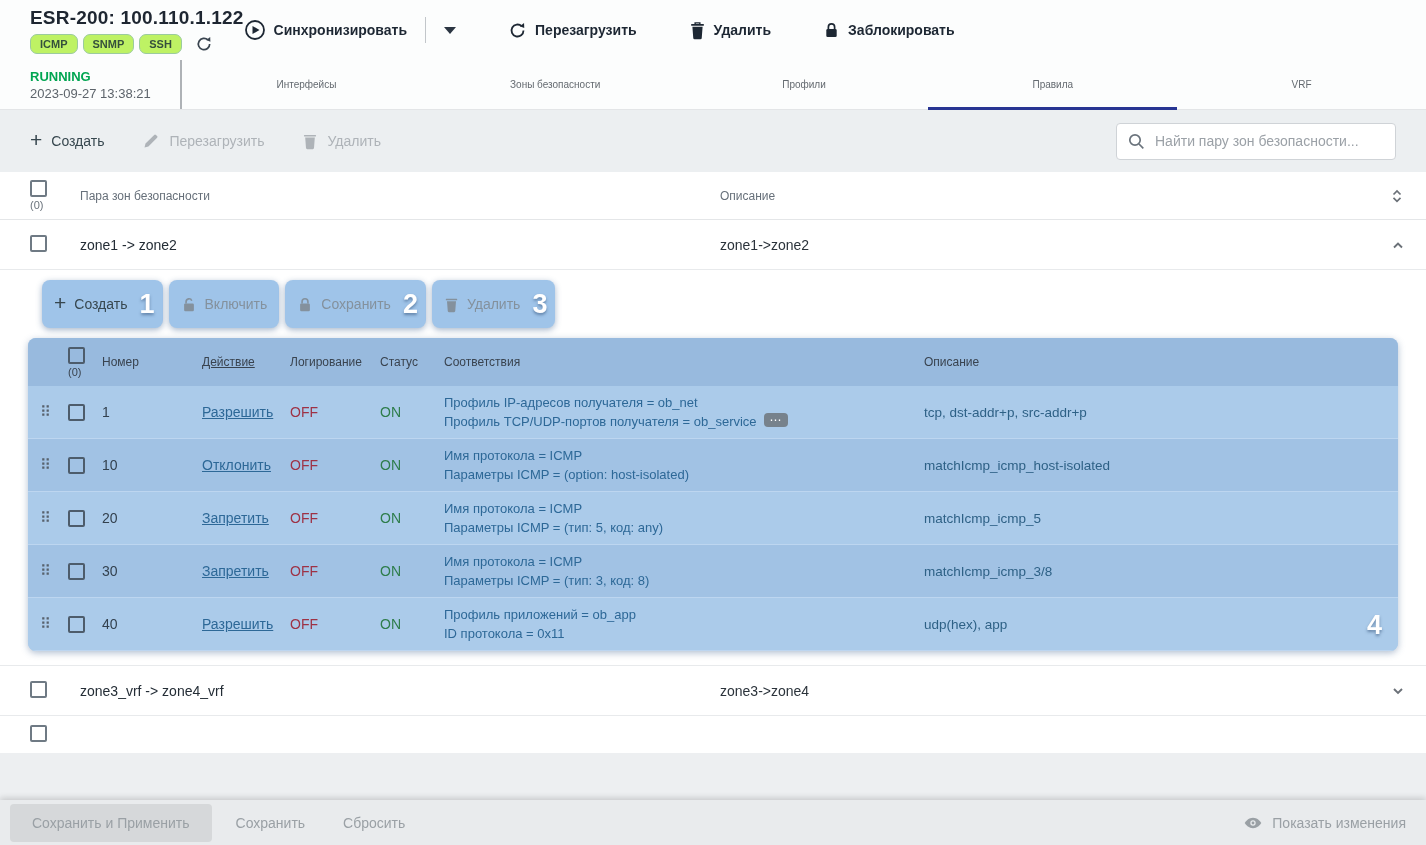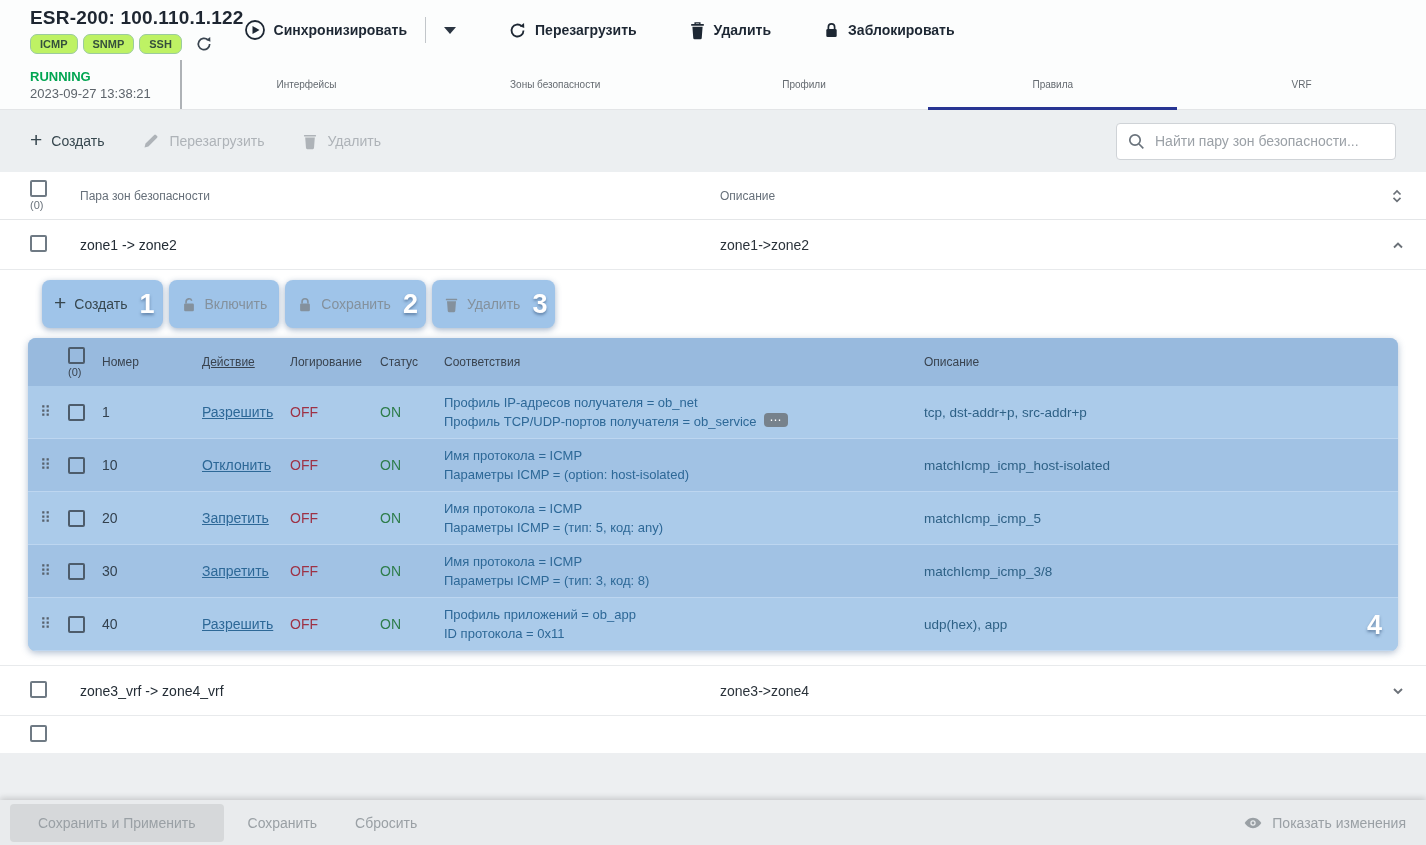--- a/index.html
+++ b/index.html
@@ -107,21 +107,21 @@
   .more-badge { display:inline-flex; align-items:center; justify-content:center; background:#77828c; color:#fff;
                 border-radius:4px; min-width:24px; height:14px; font-size:12px; line-height:12px; margin-left:7px;
                 vertical-align:2px; padding:0 3px; }
   .anno-corner { position:absolute; right:16px; bottom:10px; font-size:27px; font-weight:bold; color:#fff;
                  text-shadow:0 2px 3px rgba(35,65,105,.5); }
 
   
   .footer { position:absolute; left:0; right:0; bottom:0; height:45px; background:#e9ebed;
             box-shadow:0 -2px 6px rgba(0,0,0,.16); display:flex; align-items:center; padding:0 14px 0 10px; gap:10px; }
   .btn-contained { background:#d6d8da; color:#9aa0a5; font-size:14px; font-weight:500; height:38px;
-                   padding:0 28px; border-radius:4px; display:flex; align-items:center; cursor:default; }
+                   padding:0 22px; border-radius:4px; display:flex; align-items:center; cursor:default; }
   .btn-text { color:#9aa0a5; font-size:14px; font-weight:500; padding:0 14px; cursor:default; }
   .show-changes { margin-left:auto; display:flex; align-items:center; gap:9px; color:#9aa0a5; font-size:14px;
                   font-weight:500; margin-right:6px; cursor:default; }
 </style>
 </head>
 <body>
 
 <div class="topbar">
   <div class="topbar-left">
     <div class="device-title">ESR-200: 100.110.1.122</div>

